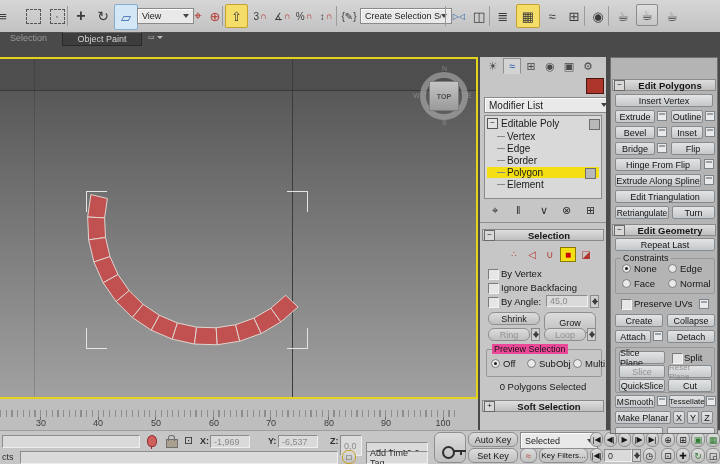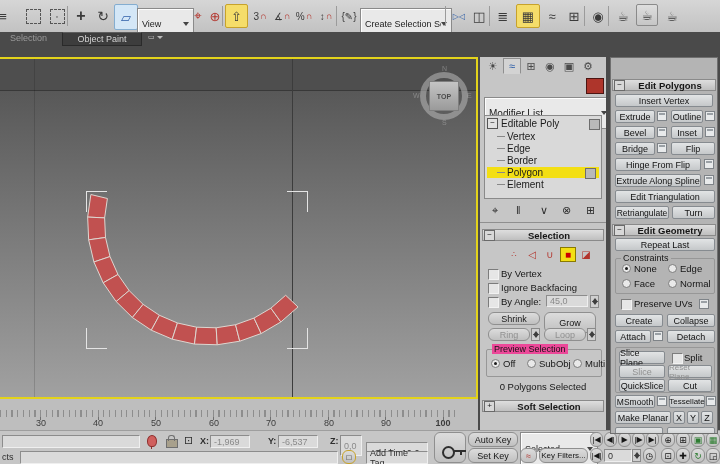--- a/index.html
+++ b/index.html
@@ -13,21 +13,21 @@
            background:linear-gradient(#d6d6d6,#c2c2c2);border-bottom:1px solid #8e8e8e;}
   .icon-btn{position:absolute;top:4px;width:22px;height:24px;display:flex;align-items:center;
             justify-content:center;font-size:13px;color:#3a3a3a;cursor:default;}
   .tb-sep{position:absolute;top:6px;width:1px;height:20px;background:#9b9b9b;}
   .hl{background:#f5dd6a;border:1px solid #c7a22b;border-radius:2px;height:22px;top:4px;}
   .active-tool{background:#d4e7f7;border:1px solid #84add0;border-radius:2px;}
   .dashedbox{width:13px;height:13px;border:1px dashed #555;}
   .mag{color:#b3342c;font-size:9px;margin-left:1px;font-weight:bold;}
   .smalltxt{font-size:10px;}
   .dd{position:absolute;background:#e9e9e9;border:1px solid #8a8a8a;font-size:9px;color:#222;
-      display:flex;align-items:center;padding:8px 4px;box-shadow:inset 1px 1px 0 #fdfdfd;}
+      display:flex;align-items:center;padding:0 4px;box-shadow:inset 1px 1px 0 #fdfdfd;}
   .dd .caret{margin-left:auto;width:0;height:0;border-left:3px solid transparent;
       border-right:3px solid transparent;border-top:4px solid #444;}
   .frame-btn{border:1px solid #8a8a8a;border-radius:2px;background:linear-gradient(#dedede,#c6c6c6);}
 
   
   #ribbonrow{position:absolute;left:0;top:32px;width:720px;height:13px;background:#4a4a4a;}
   .rtab-inactive{position:absolute;left:10px;top:1px;font-size:9px;color:#9a9a9a;}
   .rtab-active{position:absolute;left:62px;top:0;width:78px;height:12px;background:#3d3d3d;
       border:1px solid #2a2a2a;border-top-color:#5e5e5e;color:#d4d4d4;font-size:9px;
       display:flex;align-items:center;justify-content:center;}
@@ -235,21 +235,21 @@
     <div id="tb-ticks-major"></div>
     <div id="tb-ticks-minor"></div>
     <div id="tb-labels">
         <span class="tb-num" style="left: 31px;">30</span>
         <span class="tb-num" style="left: 88px;">40</span>
         <span class="tb-num" style="left: 146px;">50</span>
         <span class="tb-num" style="left: 204px;">60</span>
         <span class="tb-num" style="left: 261px;">70</span>
         <span class="tb-num" style="left: 319px;">80</span>
         <span class="tb-num" style="left: 376px;">90</span>
-        <span class="tb-num" style="left: 433px; font-weight: bold;">100</span>
+        <span class="tb-num" style="left: 433px;">100</span>
       </div>
   </div>
 
   <div id="statusbar">
 
     <div class="sunk" style="left:2px;top:4px;width:138px;height:13px"></div>
     <span class="balloon"></span>
     <span class="lock"></span>
     <span class="flatlbl" style="left:184px;top:3px;font-size:11px">⊡</span>
     <span class="coordlbl" style="left:200px">X:</span>

